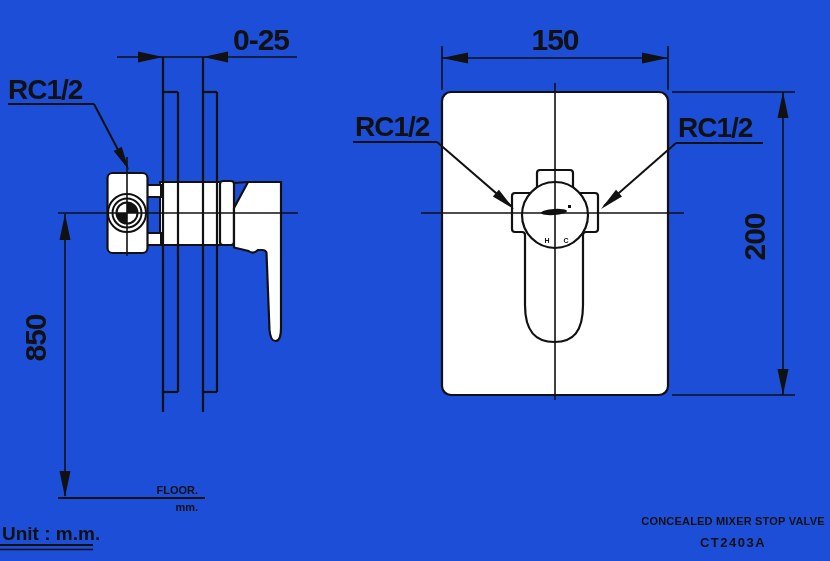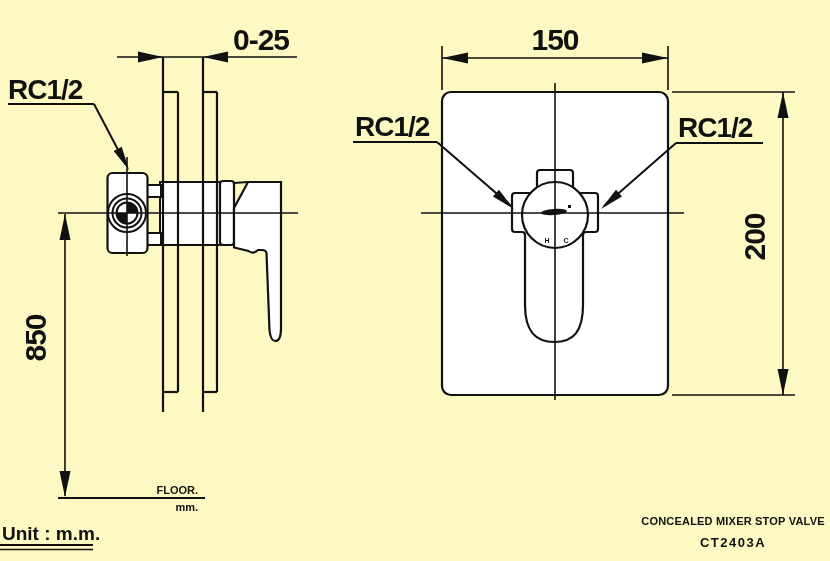--- a/index.html
+++ b/index.html
@@ -1,19 +1,19 @@
 <!DOCTYPE html>
 <html><head>
 <meta charset="utf-8">
 <style>
   html,body{margin:0;padding:0;background:#ffffff;}
   .sheet{
     position:relative;
     width:830px;height:561px;
-    background:#fef9c3;
+    background:#1d4ed8;
     overflow:hidden;
     font-family:"Liberation Sans", sans-serif;
   }
   svg text{
     font-family:"Liberation Sans","DejaVu Sans",sans-serif;
     font-weight:bold;
     fill:#111111;
   }
   .dim-text{font-size:30px;letter-spacing:-1px;}
   .label-text{font-size:28px;letter-spacing:-1px;}

